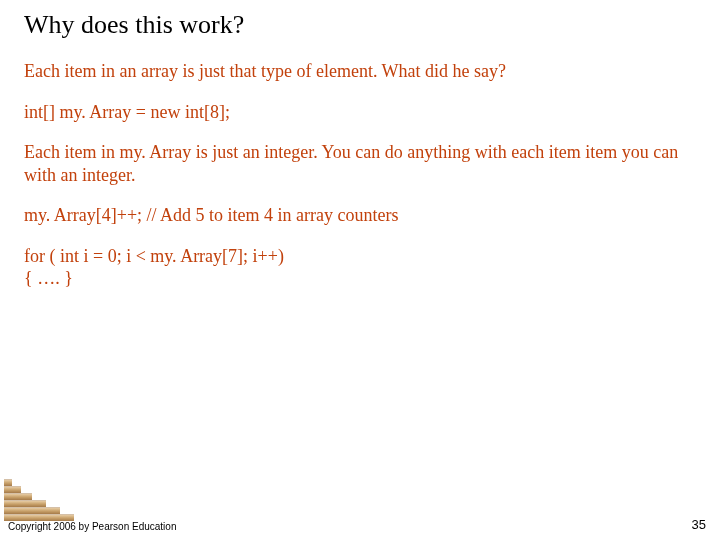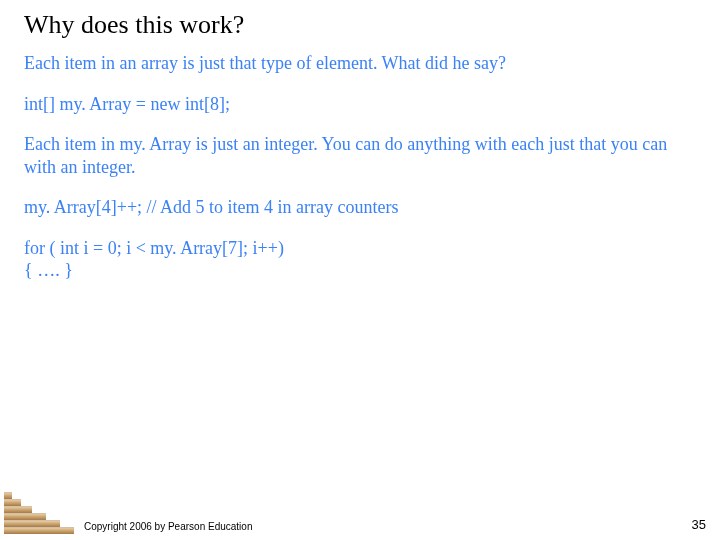--- a/index.html
+++ b/index.html
@@ -13,29 +13,29 @@
   .slide {
     width: 720px;
     height: 540px;
     position: relative;
     padding: 10px 24px 0 24px;
   }
   .title {
     font-family: "Comic Sans MS", "Comic Sans", cursive;
     font-size: 26px;
     font-weight: 400;
-    margin-bottom: 12px;
+    margin-bottom: 20px;
     color: #000;
   }
   .para {
     font-family: "Comic Sans MS", "Comic Sans", cursive;
     font-size: 18px;
     line-height: 1.25;
     margin-bottom: 18px;
-    color: #3b82f6;
+    color: #c2410c;
   }
   .footer {
     position: absolute;
     left: 0;
     right: 0;
     bottom: 6px;
     display: flex;
     align-items: flex-end;
     justify-content: space-between;
     padding: 0 14px 0 4px;
@@ -70,34 +70,34 @@
     padding-bottom: 2px;
   }
   .pagenum {
     font-family: Tahoma, Verdana, sans-serif;
     font-size: 13px;
     color: #000;
     padding-bottom: 2px;
   }
   .footer-left {
     display: flex;
-    align-items: flex-end;
+    flex-direction: column;
   }
 </style>
 </head>
 <body>
 
 <div class="slide">
   <h1 class="title">Why does this work?</h1>
 
   <p class="para">Each item in an array is just that type of element. What did he say?</p>
 
   <p class="para">int[]  my. Array = new int[8];</p>
 
-  <p class="para">Each item in my. Array is just an integer.  You can do anything with each just that you can with an integer.</p>
+  <p class="para">Each item in my. Array is just an integer.  You can do anything with each item item you can with an integer.</p>
 
   <p class="para">my. Array[4]++;  // Add 5 to item 4 in array counters</p>
 
   <div class="para">
     <div>for ( int i = 0; i &lt; my. Array[7]; i++)</div>
     <div>{ …. }</div>
   </div>
 
   <div class="footer">
     <div class="footer-left">

